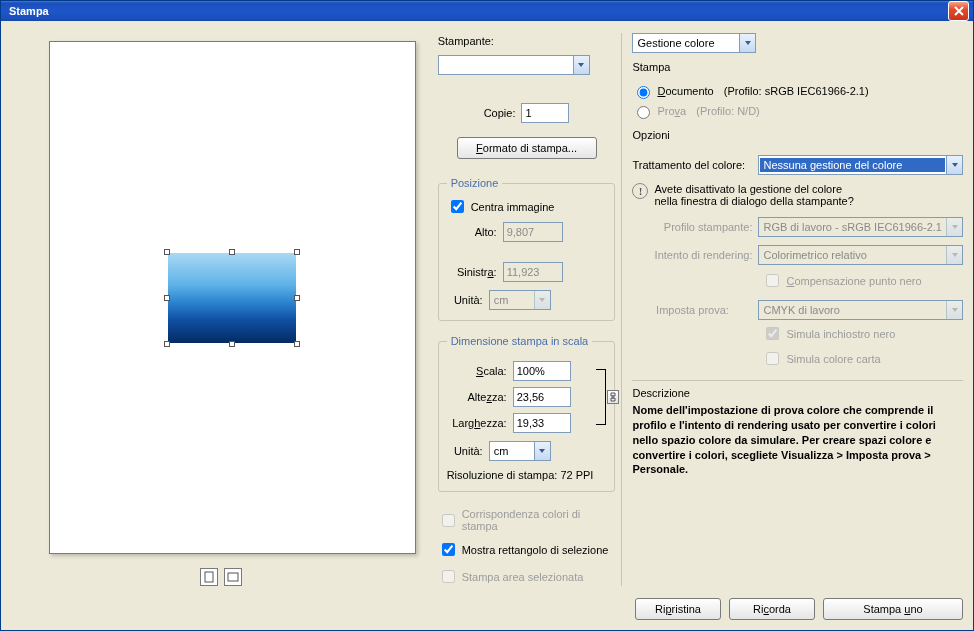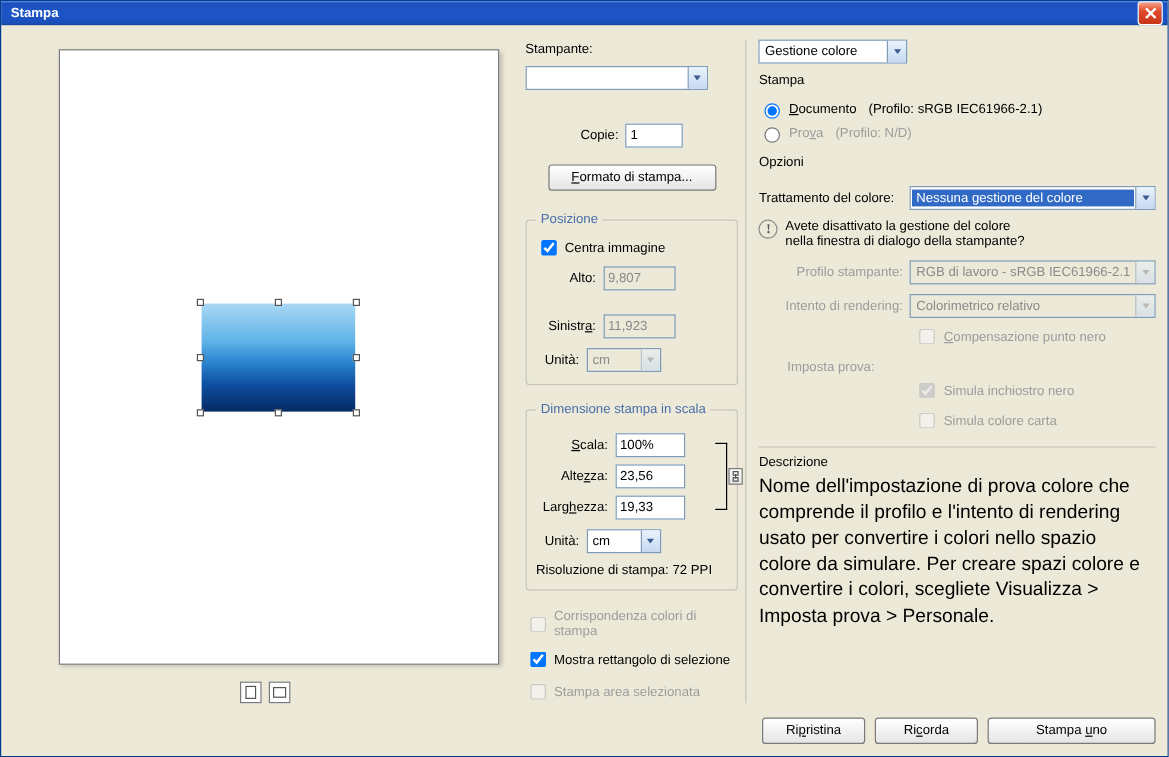--- a/index.html
+++ b/index.html
@@ -35,21 +35,21 @@
   .select.disabled .sel-btn{opacity:.5;}
   .btn { border:1px solid #7a7a7a; background:linear-gradient(#fff,#e5e5e5); border-radius:3px; height:22px; padding:0 12px; cursor:pointer; display:inline-flex; align-items:center; justify-content:center; }
   fieldset { border:1px solid #c9c6b8; padding:8px 8px 10px 8px; margin:0; border-radius:3px; }
   fieldset legend { color:#4a6ea9; padding:0 4px; }
   .chk { display:flex; align-items:center; gap:4px; }
   .chk input { width:13px; height:13px; }
   .disabled-text { color:#9c9c9c; }
   .link-bracket { border-right:1px solid #000; border-top:1px solid #000; border-bottom:1px solid #000; width:10px; height:56px; position:relative; }
   .link-icon { position:absolute; right:-14px; top:calc(50% - 7px); width:12px; height:14px; border:1px solid #7a7a7a; background:linear-gradient(#fff,#e5e5e5); display:flex;align-items:center;justify-content:center; }
   .radio-row { display:flex; align-items:center; gap:4px; margin:2px 0; }
-  .descr-box { flex:1; font-size:16px; line-height:1.35; padding:4px 2px 0 0; }
+  .descr-box { flex:1; font-size:11px; line-height:1.35; padding:4px 2px 0 0;font-weight:bold; }
   .footer { display:flex; justify-content:flex-end; gap:8px; padding:6px 10px 10px; }
   .footer .btn { min-width:86px; }
   .alert-icon { width:16px; height:16px; border:1px solid #8a8a8a; border-radius:50%; display:inline-flex; align-items:center; justify-content:center; color:#555; font-weight:bold; font-family:Georgia,serif; }
   .underline { text-decoration: underline; }
 </style>
 </head>
 <body>
 
 <div class="window">
   <div class="titlebar">
@@ -263,20 +263,28 @@
         </span>
       </div>
 
       <label class="chk disabled-text" style="margin-left:130px;margin-top:6px">
         <input type="checkbox" disabled="" style="">
         <span><span class="underline">C</span>ompensazione punto nero</span>
       </label>
 
       <div class="row disabled-text" style="margin-top:10px">
         <span style="width:120px;text-align:center">Imposta prova:</span>
+        <span class="select disabled" style="flex:1">
+          <span class="sel-text">CMYK di lavoro</span>
+          <span class="sel-btn">
+              <svg viewBox="0 0 8 8">
+                <path d="M1 2 L4 6 L7 2 Z" fill="#888"></path>
+              </svg>
+            </span>
+        </span>
       </div>
 
       <label class="chk disabled-text" style="margin-left:130px;margin-top:4px">
         <input type="checkbox" disabled="" checked="" style="">
         <span>Simula inchiostro nero</span>
       </label>
       <label class="chk disabled-text" style="margin-left:130px;margin-top:6px">
         <input type="checkbox" disabled="" style="">
         <span>Simula colore carta</span>
       </label>

